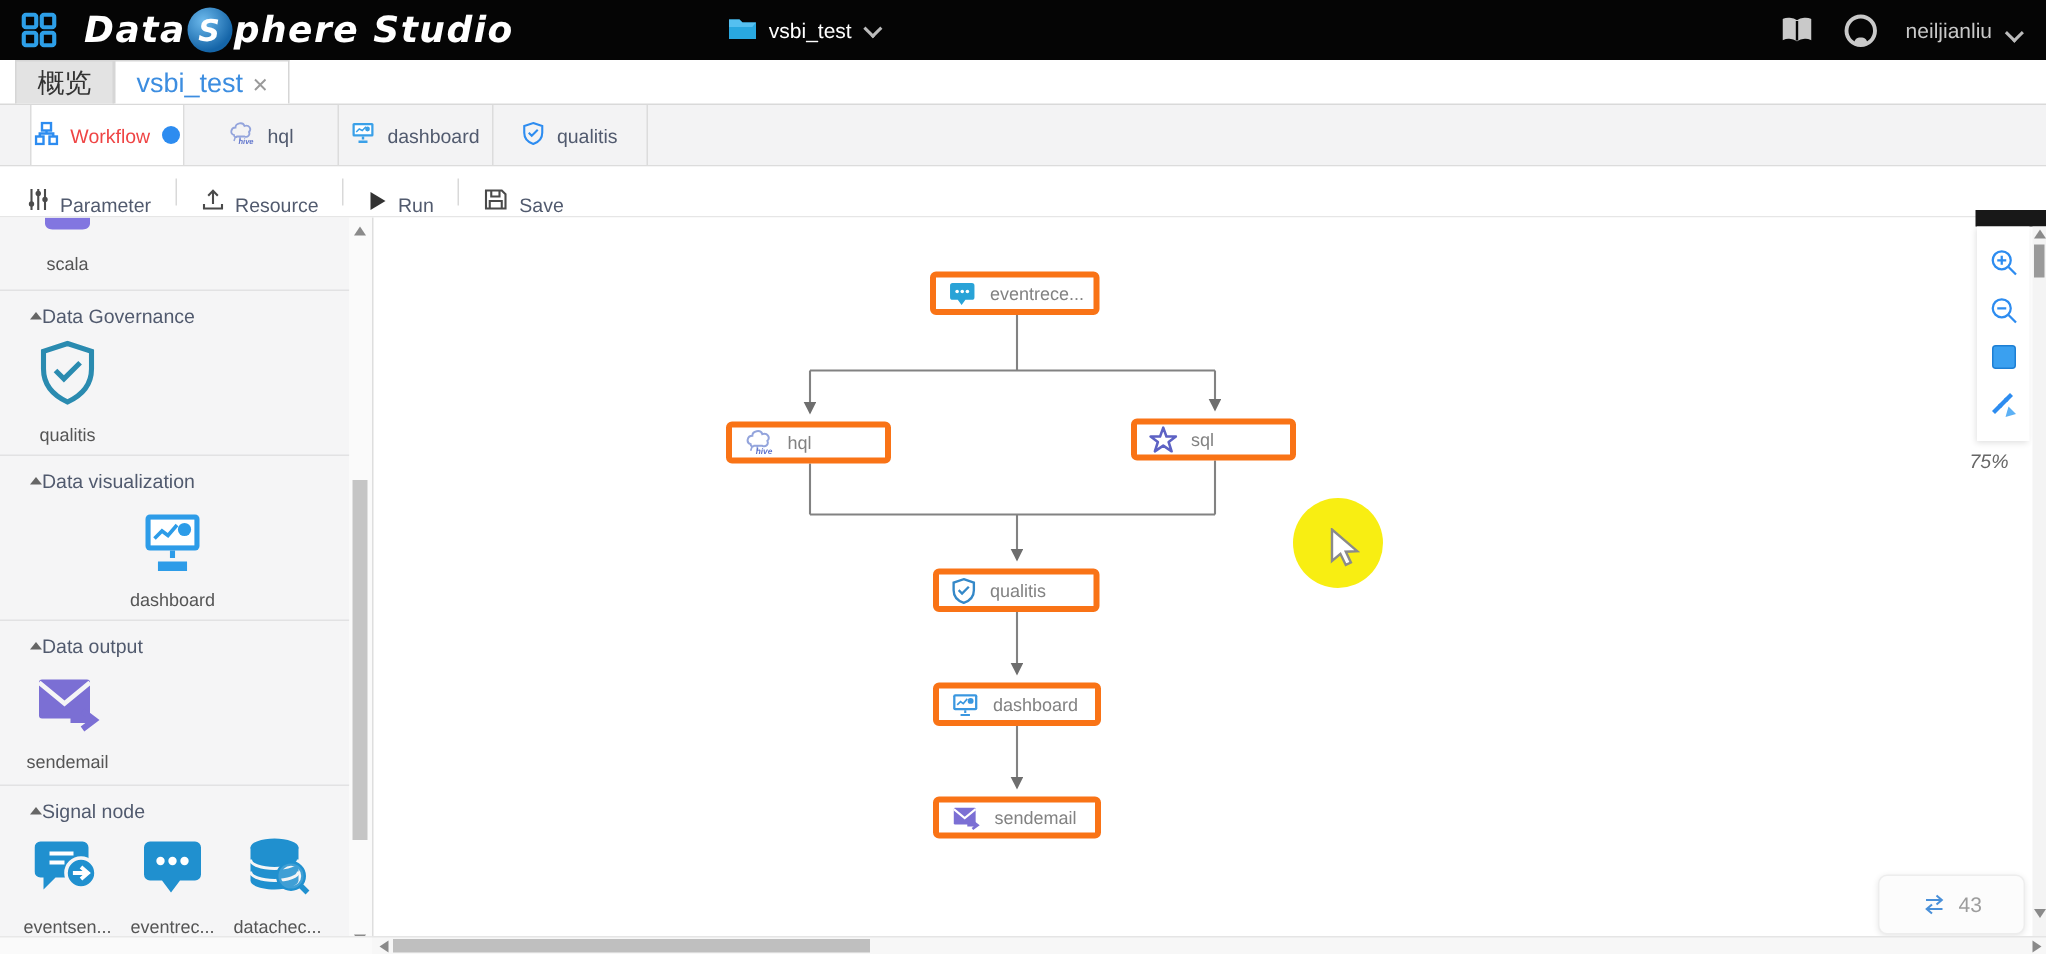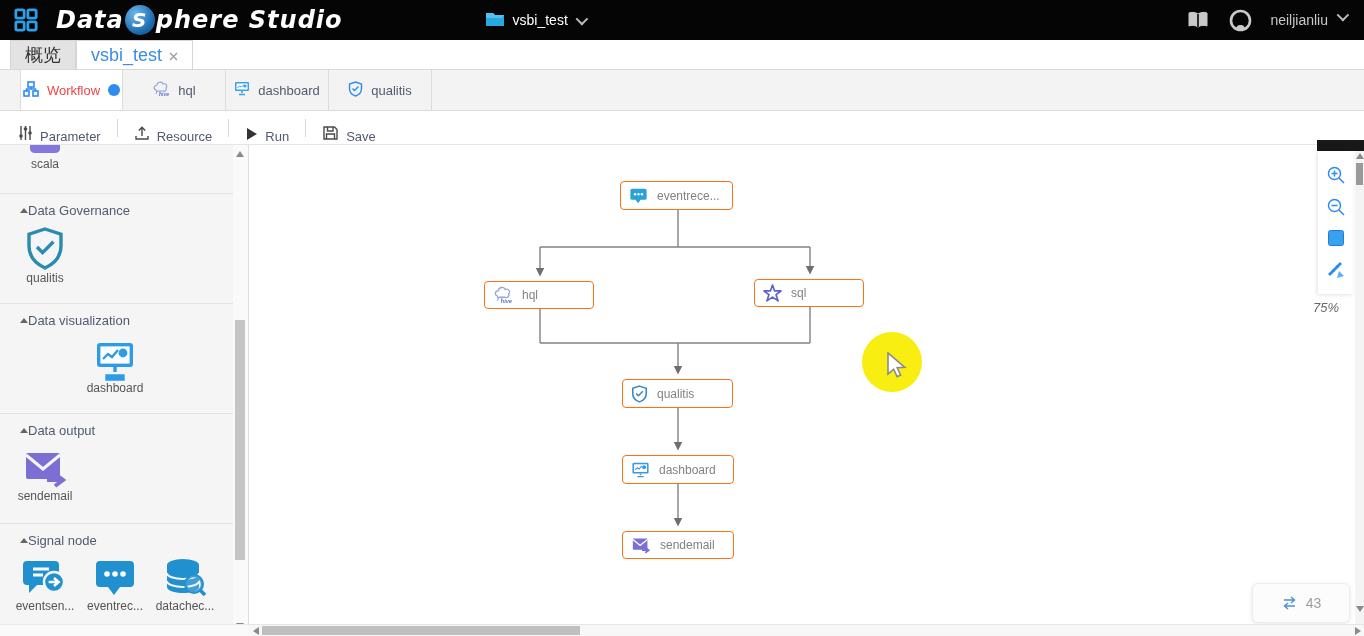--- a/index.html
+++ b/index.html
@@ -32,33 +32,33 @@
   
   .tbar { position:absolute; left:0; top:111px; width:1364px; height:34px; background:#fff; border-bottom:1px solid #e6e6e6; display:flex; align-items:center; font-size:13px; color:#515a6e; }
   .tbtn { display:flex; align-items:flex-end; gap:7px; padding:0 16px; cursor:pointer; height:100%; }
   .tdiv { width:1px; height:18px; background:#d9d9d9; }
 
   
   .sbar { position:absolute; left:0; top:145px; width:233px; height:491px; background:#f5f5f6; overflow:hidden; }
   .sec-div { position:absolute; left:0; width:233px; height:1px; background:#e2e2e3; }
   .sec-title { position:absolute; left:20px; display:flex; align-items:center; gap:0; font-size:13px; color:#515a6e; cursor:pointer; }
   .tri-up-s { width:0; height:0; border-left:4px solid transparent; border-right:4px solid transparent; border-bottom:5px solid #666; }
-  .side-item { position:absolute; width:62px; display:flex; flex-direction:column; align-items:center; gap:0; cursor:grab; }
+  .side-item { position:absolute; width:62px; display:flex; flex-direction:column; align-items:center; gap:12px; cursor:grab; }
   .side-item .lbl { font-size:12px; color:#555; white-space:nowrap; }
 
   
   .sb-v { position:absolute; background:#fafafa; }
   .sb-tri-up { width:0; height:0; border-left:4px solid transparent; border-right:4px solid transparent; border-bottom:6px solid #8a8a8a; }
   .sb-tri-down { width:0; height:0; border-left:4px solid transparent; border-right:4px solid transparent; border-top:6px solid #8a8a8a; }
   .sb-tri-left { width:0; height:0; border-top:4px solid transparent; border-bottom:4px solid transparent; border-right:6px solid #8a8a8a; }
   .sb-tri-right { width:0; height:0; border-top:4px solid transparent; border-bottom:4px solid transparent; border-left:6px solid #8a8a8a; }
 
   
   .canvas { position:absolute; left:248px; top:145px; width:1107px; height:479px; background:#fff; border-left:1px solid #dedede; }
-  .node { position:absolute; background:#fff; border:1px solid #f97316; border-radius:4px; display:flex; align-items:center; gap:9px; padding-left:8px; font-size:12px; color:#828282; cursor:pointer; }
+  .node { position:absolute; background:#fff; border:4px solid #f97316; border-radius:4px; display:flex; align-items:center; gap:9px; padding-left:8px; font-size:12px; color:#828282; cursor:pointer; }
   .zoom-panel { position:absolute; left:1318px; top:151px; width:35px; height:143px; background:#fff; box-shadow:-1px 1px 4px rgba(0,0,0,0.12); display:flex; flex-direction:column; align-items:center; justify-content:space-around; padding:8px 0; }
   .zp-btn { cursor:pointer; display:flex; align-items:center; justify-content:center; width:24px; height:24px; }
   .counter-card { position:absolute; left:1252px; top:583px; width:98px; height:40px; background:#fcfcfc; border:1px solid #ededed; border-radius:6px; box-shadow:0 1px 4px rgba(0,0,0,0.1); display:flex; align-items:center; justify-content:center; gap:8px; font-size:14px; color:#9d9d9d; cursor:pointer; }
   .hl { position:absolute; left:862px; top:332px; width:60px; height:60px; border-radius:50%; background:#f8ee12; }
 </style>
 </head>
 <body>
 
 <div class="app">
 
@@ -94,21 +94,21 @@
             <path d="M11,3 C8,1 4,1 2,2 v13 c2,-1 6,-1 9,1 c3,-2 7,-2 9,-1 v-13 c-2,-1 -6,-1 -9,1 z M11,3 v13" fill="#c9c9c9" stroke="#c9c9c9" stroke-width="1"></path>
             <path d="M11,3 v13" stroke="#050505" stroke-width="1.6"></path>
           </svg>
       </span>
       <span class="zp-btn">
         <svg width="23" height="23" viewBox="0 0 23 23">
             <circle cx="11.5" cy="11.5" r="9.5" fill="none" stroke="#c9c9c9" stroke-width="2.6"></circle>
             <path d="M7,21 c0,-4 2,-5 4.5,-5 c2.5,0 4.5,1 4.5,5 z" fill="#c9c9c9"></path>
           </svg>
       </span>
-      <span style="display:flex;align-items:flex-start;gap:9px;cursor:pointer;">
+      <span style="display:flex;align-items:flex-end;gap:9px;cursor:pointer;">
         <span>neiljianliu</span>
         <span class="chev"></span>
       </span>
     </div>
   </header>
 
   <div class="trow1">
     <div class="t1 inactive">
       <span>概览</span>
     </div>

